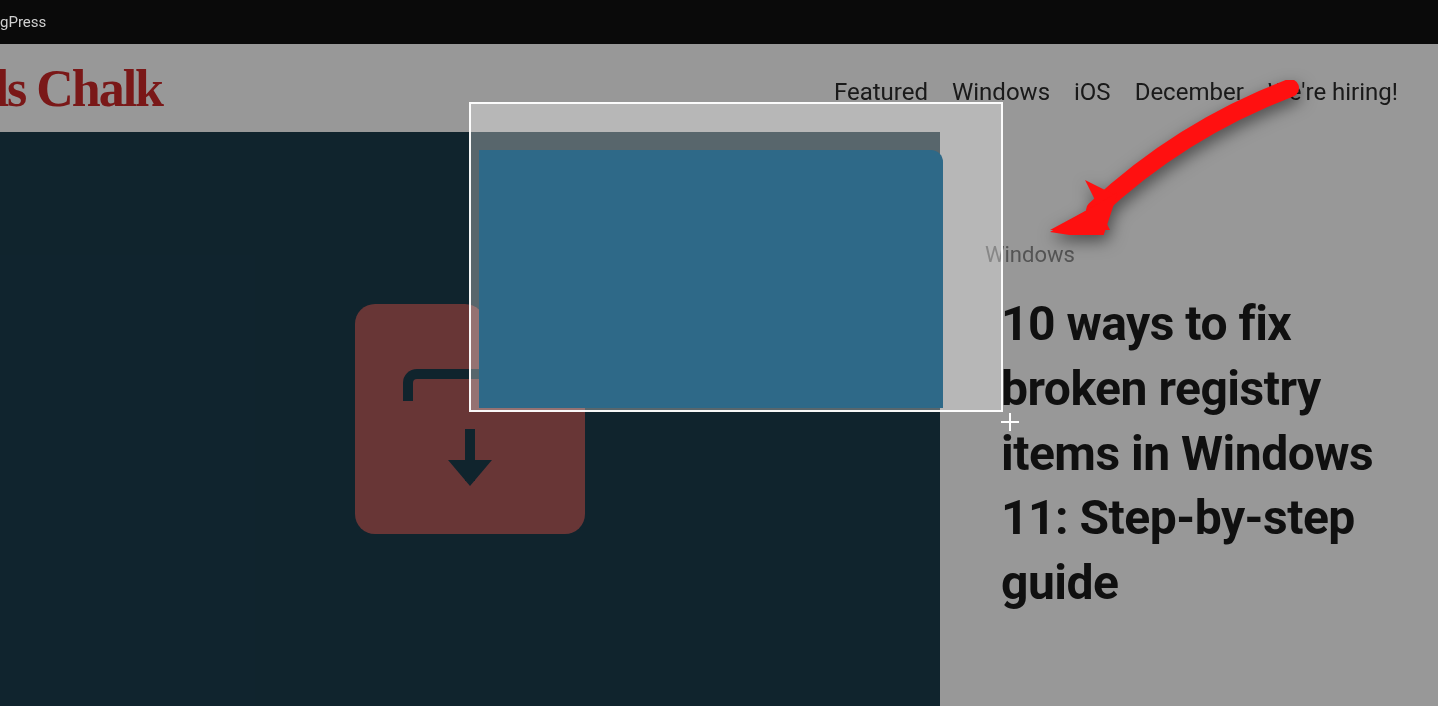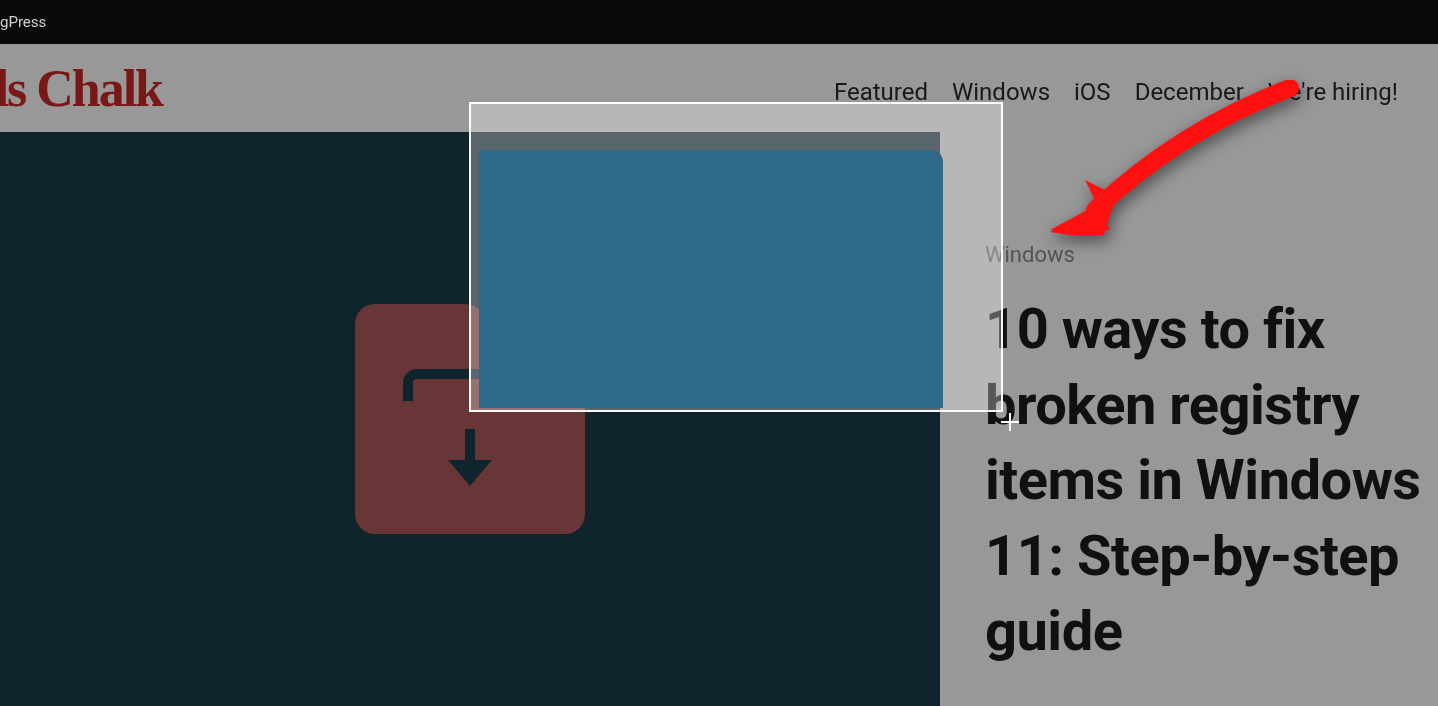--- a/index.html
+++ b/index.html
@@ -142,26 +142,27 @@
       flex: 1;
       padding: 110px 0 0 45px;
       background: #f5f5f5;
     }
     .category {
       font-size: 22px;
       color: #888;
       margin-bottom: 25px;
     }
     .article-title {
-      font-size: 56px;
+      font-size: 48px;
       font-weight: 700;
       color: #1a1a1a;
       line-height: 1.35;
       margin-bottom: 35px;
       letter-spacing: -0.5px;
+      margin-left: 16px;
     }
     .article-date {
       font-size: 21px;
       color: #555;
     }
     .selection-box {
       position: absolute;
       top: 102px;
       left: 469px;
       width: 534px;

